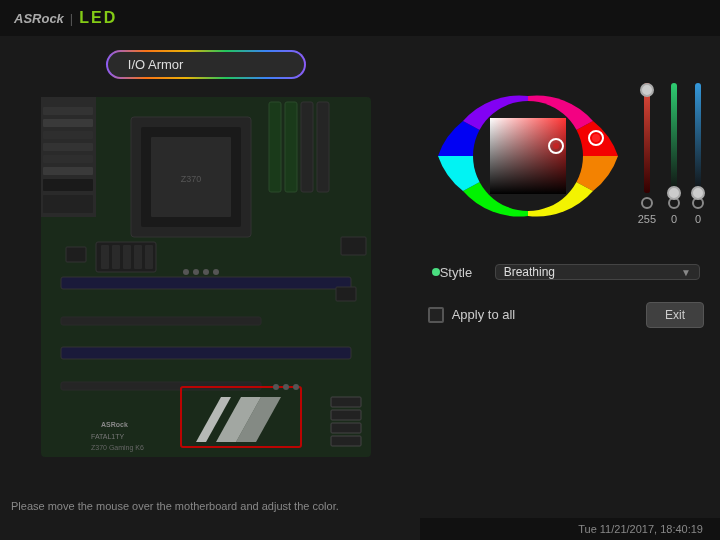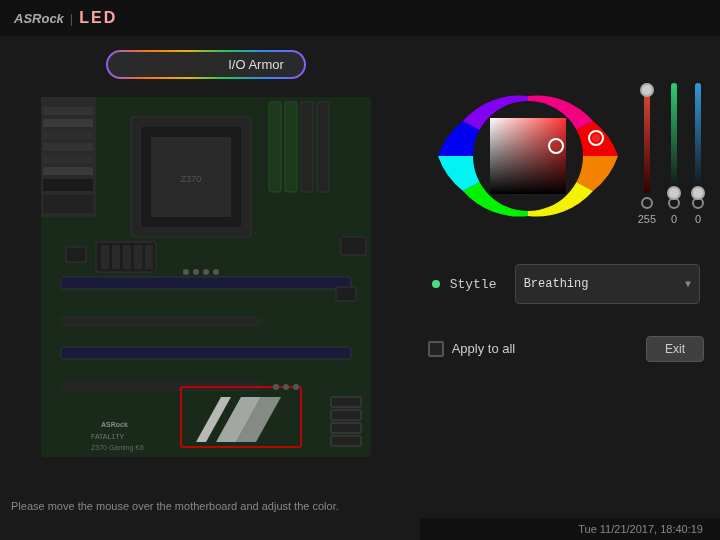--- a/index.html
+++ b/index.html
@@ -26,21 +26,21 @@
       align-items: center;
       gap: 6px;
     }
     .asrock-text {
       color: #aaa;
       font-size: 13px;
       font-style: italic;
       font-weight: bold;
     }
     .led-text {
-      color: #fca5a5;
+      color: #84cc16;
       font-size: 16px;
       font-weight: bold;
       letter-spacing: 2px;
     }
 
     
     .main {
       display: flex;
       height: calc(540px - 36px);
     }
@@ -59,21 +59,21 @@
       margin-top: 14px;
       background: linear-gradient(to right, #8b5cf6, #f97316, #eab308, #22c55e, #3b82f6, #8b5cf6);
       border-radius: 16px;
       padding: 2px;
       width: 200px;
     }
     .zone-selector-inner {
       background: #2a2a2a;
       border-radius: 14px;
       padding: 5px 20px;
-      text-align: right;
+      text-align: left;
       font-size: 13px;
       color: #ddd;
       cursor: pointer;
     }
 
     
     .motherboard-area {
       margin-top: 8px;
       width: 370px;
       height: 380px;
@@ -121,23 +121,21 @@
     
     .controls-area {
       width: 100%;
       margin-top: 8px;
       padding: 0 4px;
     }
 
     .control-row {
       display: flex;
       align-items: center;
-      margin-bottom: 28px;
-      gap: 10px;
-      font-family: Liberation Mono, monospace;
+      margin-bottom: 18px;
     }
 
     .control-dot {
       width: 8px;
       height: 8px;
       border-radius: 50%;
       background: #4ade80;
       flex-shrink: 0;
     }
 
@@ -146,21 +144,21 @@
       color: #ccc;
       width: 55px;
     }
 
     .style-dropdown {
       flex: 1;
       background: #2a2a2a;
       border: 1px solid #444;
       color: #ddd;
       font-size: 12px;
-      padding: 12px 8px;
+      padding: 0 8px;
       border-radius: 4px;
       cursor: pointer;
       display: flex;
       justify-content: space-between;
       align-items: center;
     }
 
     .speed-slider-container {
       flex: 1;
       display: flex;

